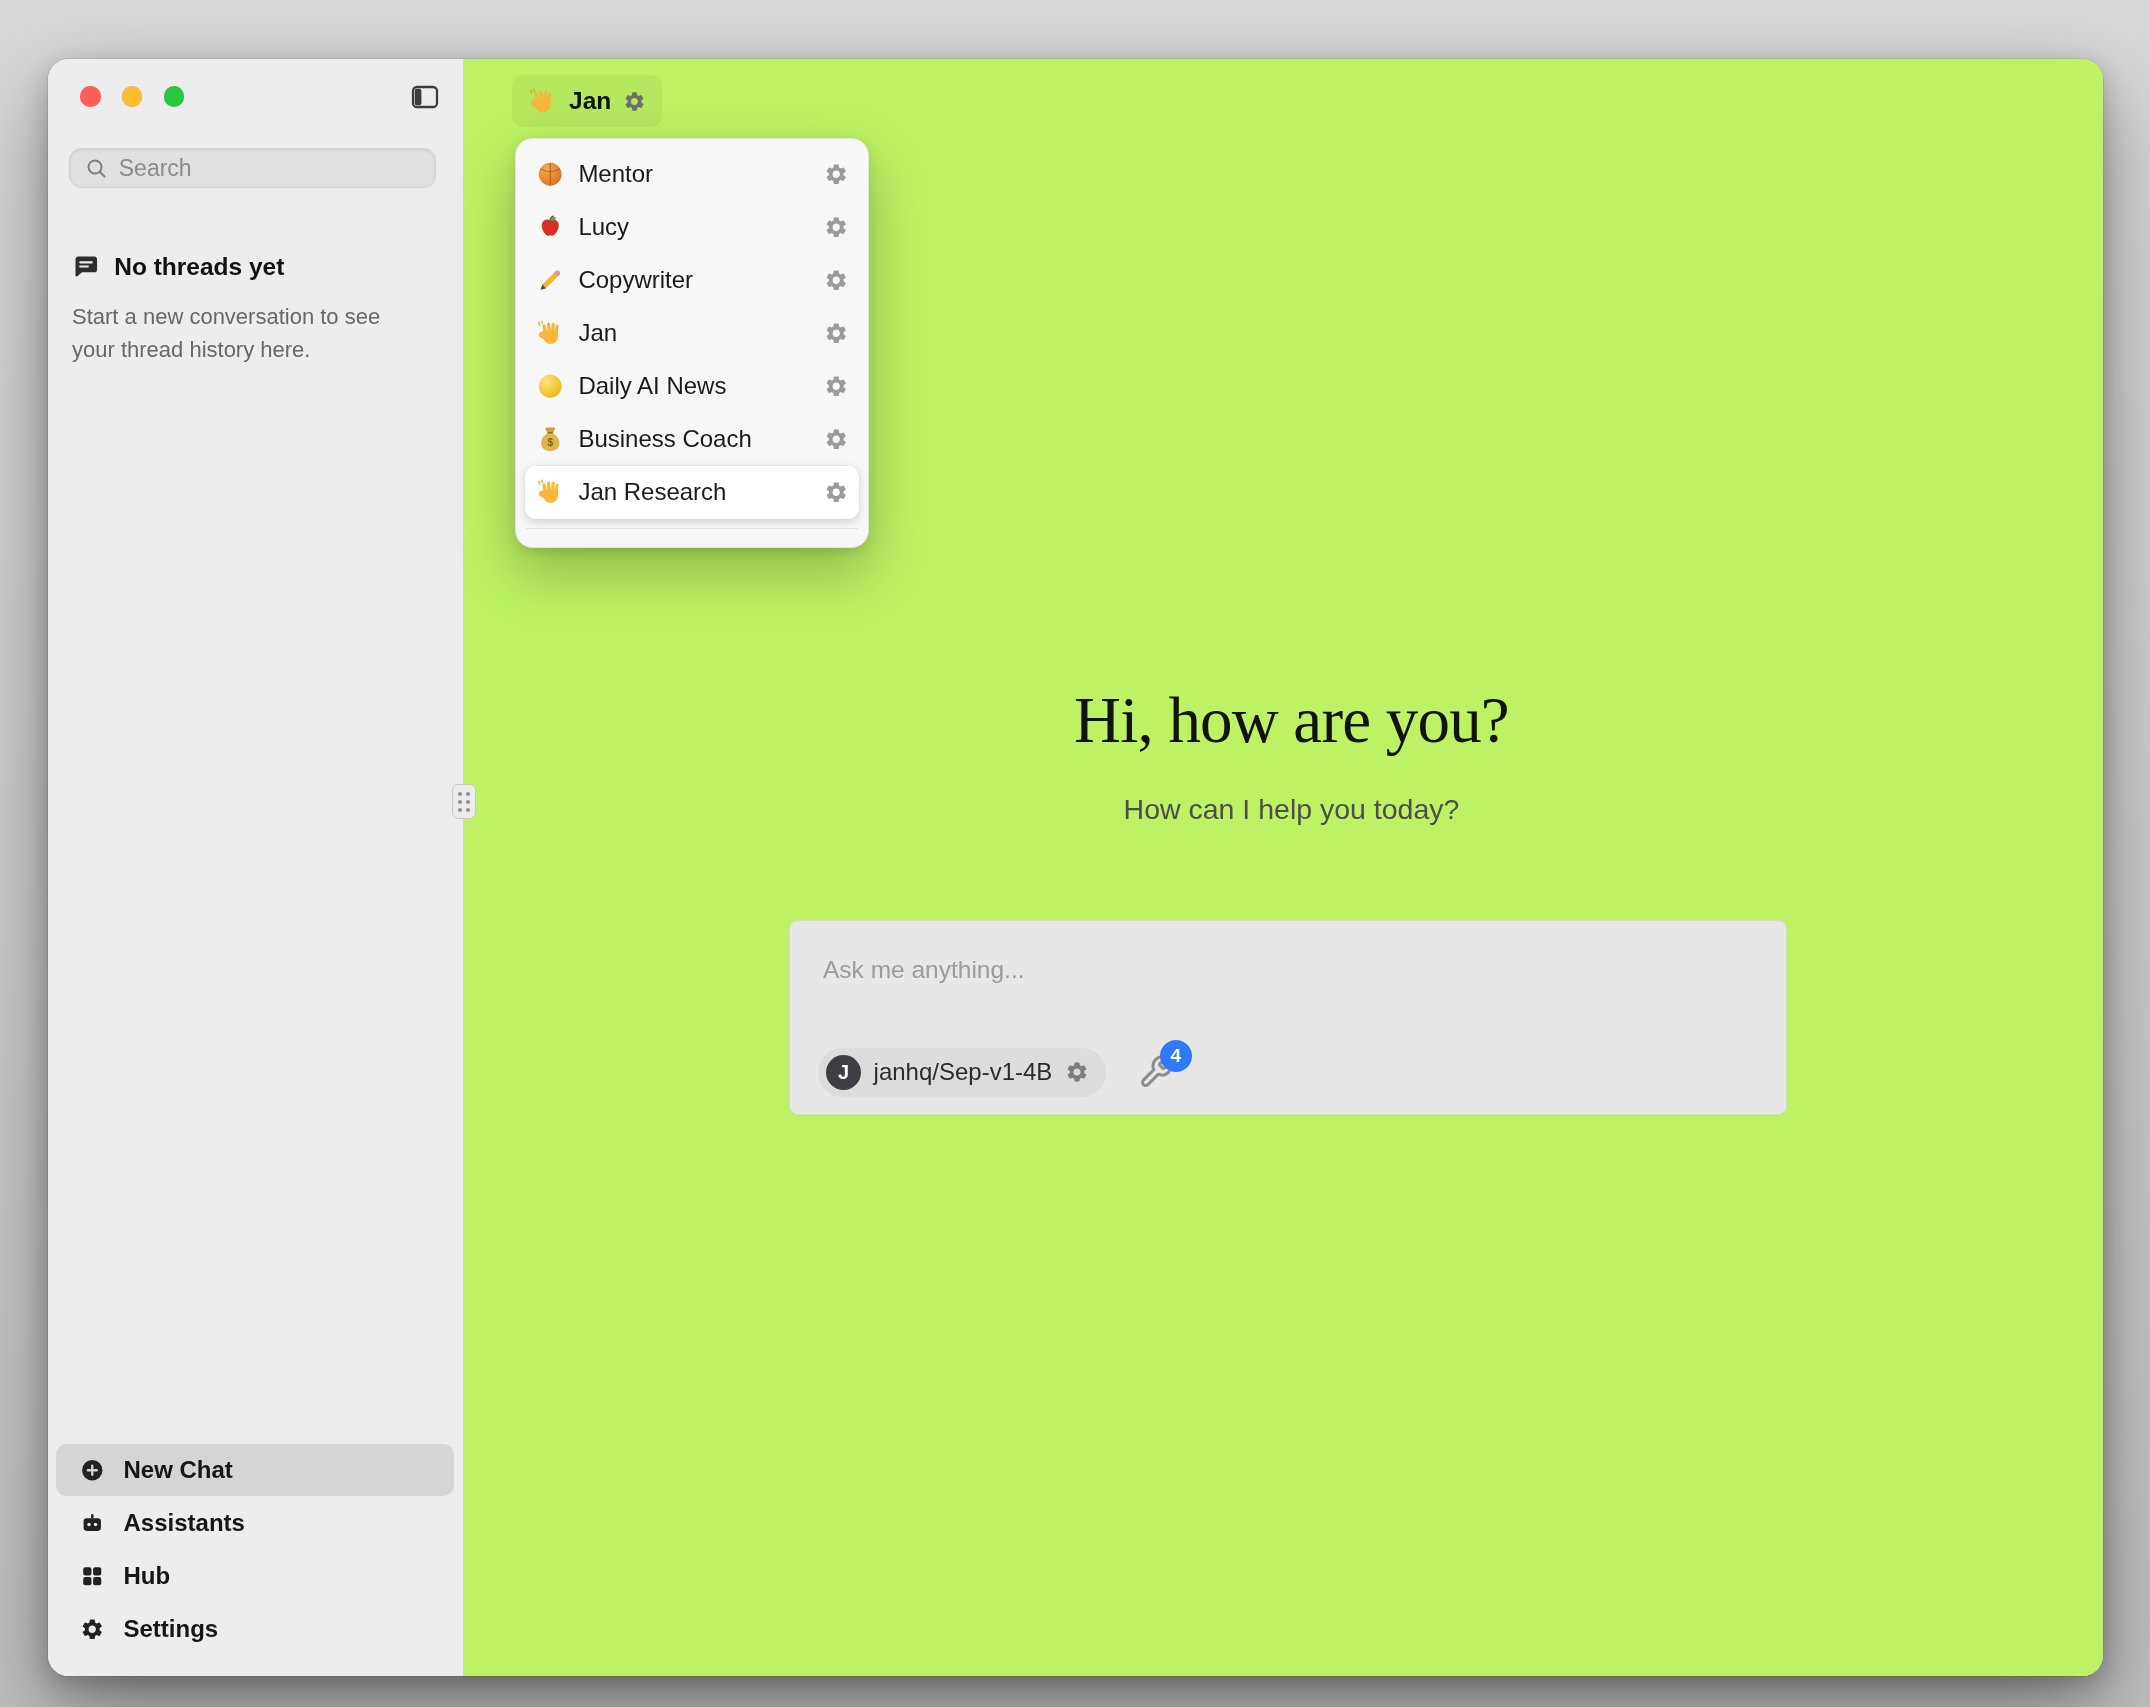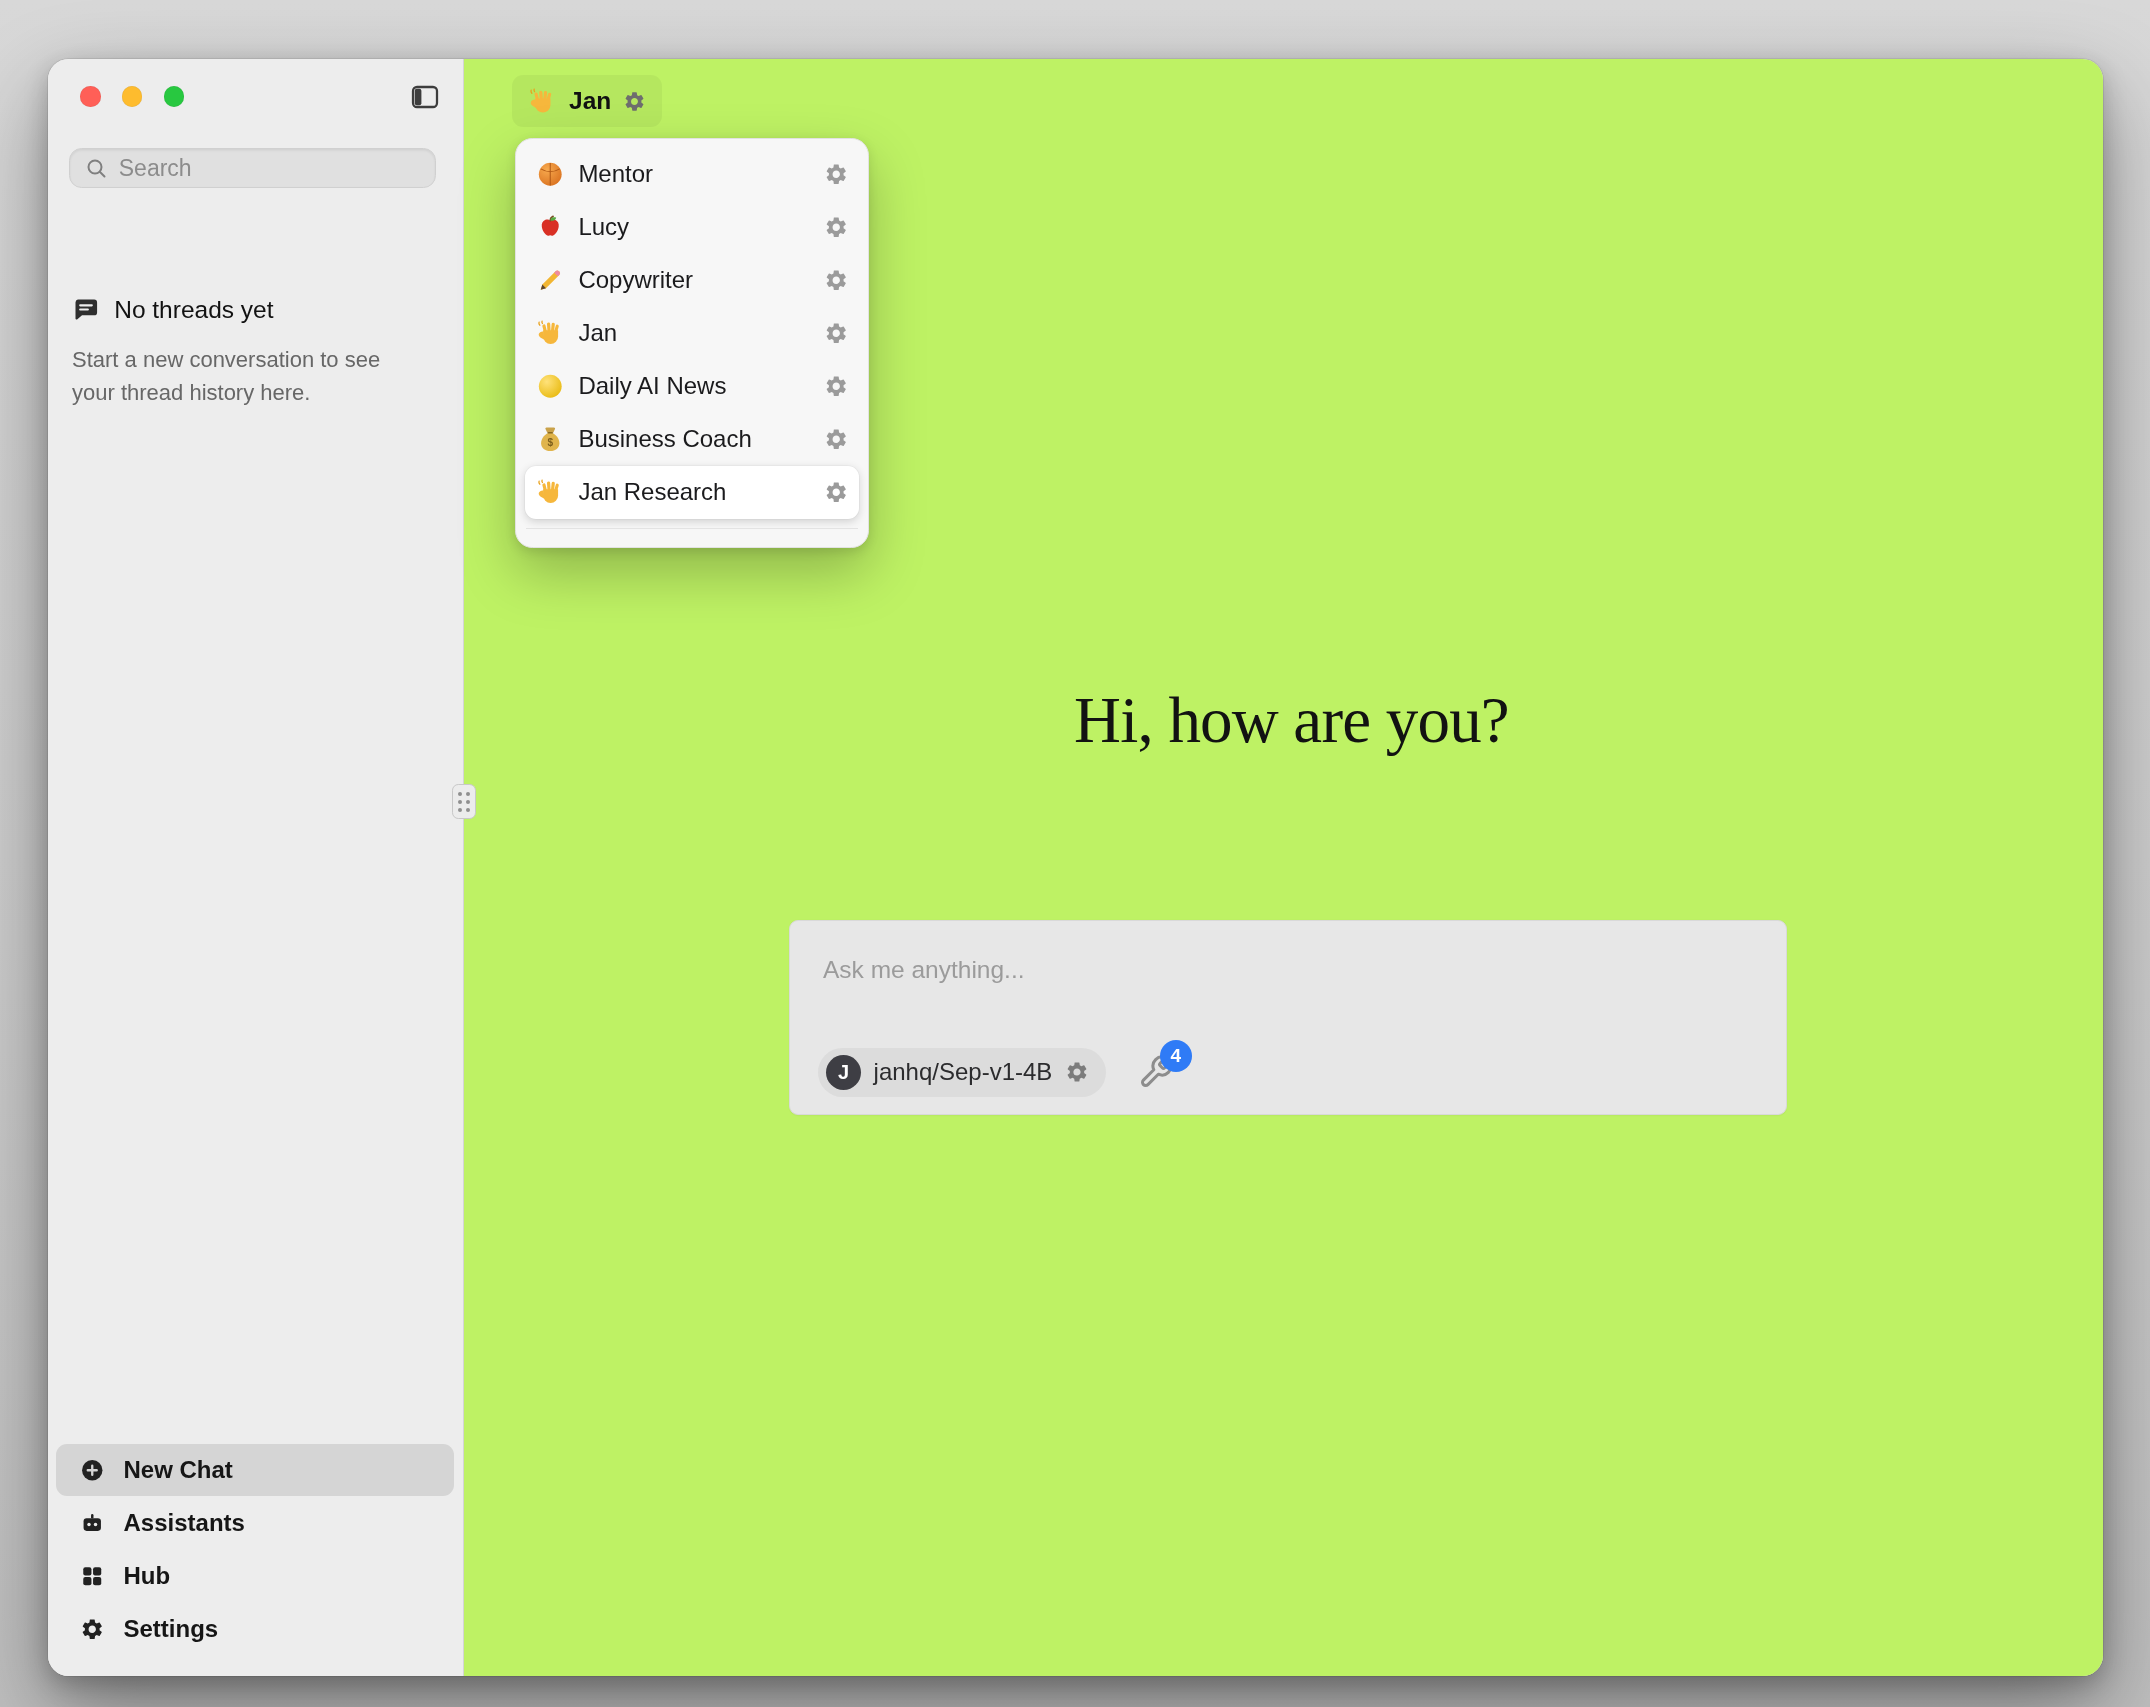--- a/index.html
+++ b/index.html
@@ -27,21 +27,21 @@
   .search-box { position:absolute; left:20.6px; top:89px; width:367px; height:40px;
     background:#e0e0e0; border:0.8px solid #d0d0d0; border-radius:12.6px;
     display:flex; align-items:center; gap:11px; padding:0 14.2px;
     box-shadow:inset 0 1.6px 2.4px rgba(0,0,0,.07); }
   .search-box .icon { width:24px; height:24px; color:#7f7f7f; }
   .search-box input { flex:1; border:none; background:transparent; outline:none;
     font-size:23px; color:#333; font-family:inherit; }
   .search-box input::placeholder { color:#8c8c8c; }
 
   .empty { position:absolute; left:24px; top:194px; width:364px; }
-  .empty-title { display:flex; align-items:center; gap:14.2px; font-size:24.5px; font-weight:400; color:#121212;margin-top:43px; }
+  .empty-title { display:flex; align-items:center; gap:14.2px; font-size:24.5px; font-weight:700; color:#121212; }
   .empty-title .icon { width:28px; height:28px; color:#2e2e2e; }
   .empty-desc { margin-top:19px; font-size:22px; line-height:1.5; color:#676767; max-width:348px; }
 
   .side-nav { position:absolute; left:8px; right:9.5px; bottom:20.6px; display:flex; flex-direction:column; gap:1px; }
   .nav-item { height:52px; display:flex; align-items:center; gap:19px; padding:0 24px;
     border-radius:11px; font-size:24px; font-weight:600; color:#161616; cursor:pointer; }
   .nav-item.active { background:#d5d5d5; }
   .nav-item .icon { width:24.5px; height:24.5px; color:#222; }
 
   .drag-handle { position:absolute; left:-12px; top:725px; width:24px; height:35px; z-index:6;
@@ -356,20 +356,21 @@
             </svg>
           </span>
       </div>
 
       <div class="menu-divider"></div>
 
     </div>
 
     <div class="hero">
       <h1>Hi, how are you?</h1>
+      <p>How can I help you today?</p>
     </div>
 
     <div class="composer">
       <textarea placeholder="Ask me anything..." style=""></textarea>
       <div class="composer-bottom">
         <div class="model-pill">
           <span class="model-avatar">J</span>
           <span class="model-name">janhq/Sep-v1-4B</span>
           <span class="icon model-gear">
               <svg viewBox="0 0 24 24" fill="currentColor">

